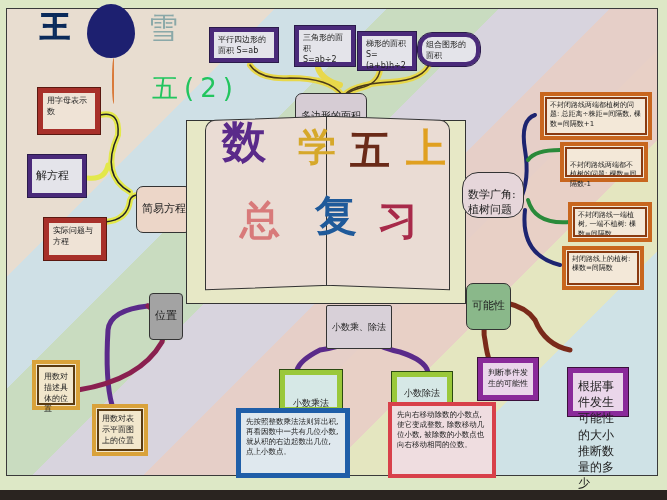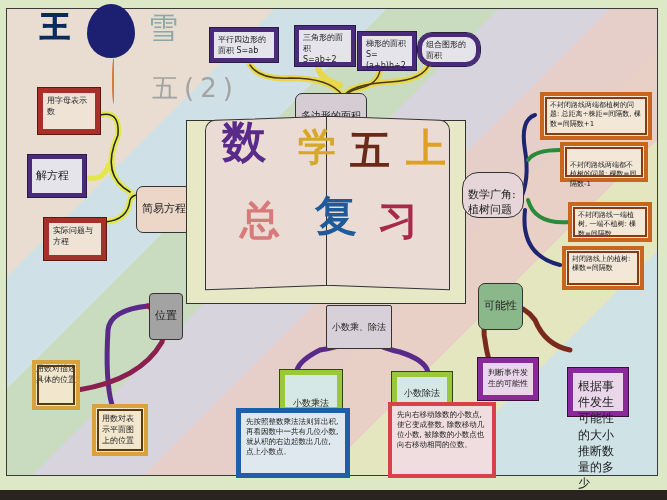--- a/index.html
+++ b/index.html
@@ -90,21 +90,21 @@
 
     <path d="M500 302 Q480 320 485 340 Q487 355 490 362" stroke="#7a2a1a" stroke-width="5"></path>
     <path d="M500 302 Q525 305 535 320 Q545 345 570 350" stroke="#7a2a1a" stroke-width="5"></path>
   </g>
 </svg>
 
 <div class="name-char" style="left:40px;top:12px;color:#1a5a9a;-webkit-text-stroke:1px #0a2a5a;">王</div>
 <div class="balloon"></div>
 <div class="balloon-string"></div>
 <div class="name-char" style="left:148px;top:13px;color:#8aa8a8;font-weight:normal;">雪</div>
-<div class="name-char" style="left:152px;top:75px;color:#a3a3a3;font-weight:normal;font-size:26px;letter-spacing:6px;">五(2)</div>
+<div class="name-char" style="left:152px;top:75px;color:#22c55e;font-weight:normal;font-size:26px;letter-spacing:6px;">五(2)</div>
 
 <div class="box box-purple hand" style="left:210px;top:28px;width:68px;height:34px;">平行四边形的面积 S=ab</div>
 <div class="box box-purple hand" style="left:295px;top:26px;width:60px;height:40px;">三角形的面积 S=ab÷2</div>
 <div class="box box-purple hand" style="left:358px;top:32px;width:58px;height:38px;">梯形的面积 S=(a+b)h÷2</div>
 <div class="box box-purple hand" style="left:418px;top:33px;width:62px;height:33px;border-radius:14px;">组合图形的面积</div>
 <div class="tag hand" style="left:295px;top:93px;background:#d6ccd4;font-size:10px;">多边形的面积</div>
 
 <div class="box box-red hand" style="left:38px;top:88px;width:62px;height:46px;">用字母表示数</div>
 <div class="box box-purple hand" style="left:28px;top:155px;width:58px;height:42px;font-size:11px;padding-top:10px;">解方程</div>
 <div class="box box-red hand" style="left:44px;top:218px;width:62px;height:42px;">实际问题与方程</div>
@@ -121,24 +121,24 @@
 <div class="book-title-char" style="left:315px;top:195px;font-size:42px;color:#1f5a9a;">复</div>
 <div class="book-title-char" style="left:378px;top:200px;font-size:40px;color:#a82a4a;">习</div>
 
 <div class="tag hand" style="left:462px;top:172px;width:62px;height:46px;white-space:normal;background:#e6d6da;font-size:11px;border-radius:16px;">数学广角: 植树问题</div>
 <div class="box box-orange hand" style="left:540px;top:92px;width:112px;height:48px;font-size:7px;padding:5px 6px;">不封闭路线两端都植树的问题: 总距离÷株距=间隔数, 棵数=间隔数+1</div>
 <div class="box box-orange hand" style="left:560px;top:142px;width:88px;height:40px;font-size:7px;padding:15px 6px;">不封闭路线两端都不植树的问题: 棵数=间隔数-1</div>
 <div class="box box-orange hand" style="left:568px;top:202px;width:84px;height:40px;font-size:7px;padding:5px 6px;">不封闭路线一端植树, 一端不植树: 棵数=间隔数</div>
 <div class="box box-orange hand" style="left:562px;top:246px;width:82px;height:44px;font-size:7px;padding:5px 6px;">封闭路线上的植树: 棵数=间隔数</div>
 
 <div class="tag hand" style="left:149px;top:293px;background:#a3a3a3;border-radius:4px;">位置</div>
-<div class="box box-gold hand" style="left:32px;top:360px;width:48px;height:50px;font-size:8px;padding:0;">用数对描述具体的位置</div>
+<div class="box box-gold hand" style="left:32px;top:360px;width:48px;height:50px;font-size:8px;padding:8px;">用数对描述具体的位置</div>
 <div class="box box-gold hand" style="left:92px;top:404px;width:56px;height:52px;font-size:8px;padding:6px;">用数对表示平面图上的位置</div>
 
 <div class="tag hand" style="left:326px;top:305px;background:#d8d0d8;border-radius:2px;font-size:9px;">小数乘、除法</div>
 <div class="box box-green hand" style="left:280px;top:370px;width:62px;height:42px;font-size:9px;padding-top:22px;text-align:center;">小数乘法</div>
 <div class="box box-green hand" style="left:392px;top:372px;width:60px;height:44px;font-size:9px;padding-top:10px;text-align:center;">小数除法</div>
 <div class="box box-blue hand" style="left:236px;top:408px;width:114px;height:70px;font-size:7.5px;padding:4px 5px;">先按照整数乘法法则算出积, 再看因数中一共有几位小数, 就从积的右边起数出几位, 点上小数点。</div>
 <div class="box box-pink hand" style="left:388px;top:402px;width:108px;height:76px;font-size:7.5px;padding:4px 5px;">先向右移动除数的小数点, 使它变成整数, 除数移动几位小数, 被除数的小数点也向右移动相同的位数。</div>
 
-<div class="tag hand" style="left:466px;top:283px;background:#8ab88a;margin-left:12px;">可能性</div>
+<div class="tag hand" style="left:466px;top:283px;background:#8ab88a;">可能性</div>
 <div class="box box-violet hand" style="left:478px;top:358px;width:60px;height:42px;font-size:8px;padding:5px;">判断事件发生的可能性</div>
 <div class="box box-violet hand" style="left:568px;top:340px;width:60px;height:48px;font-size:12px;padding:5px;margin-top:28px;">根据事件发生可能性的大小推断数量的多少</div>
 
 </body></html>

